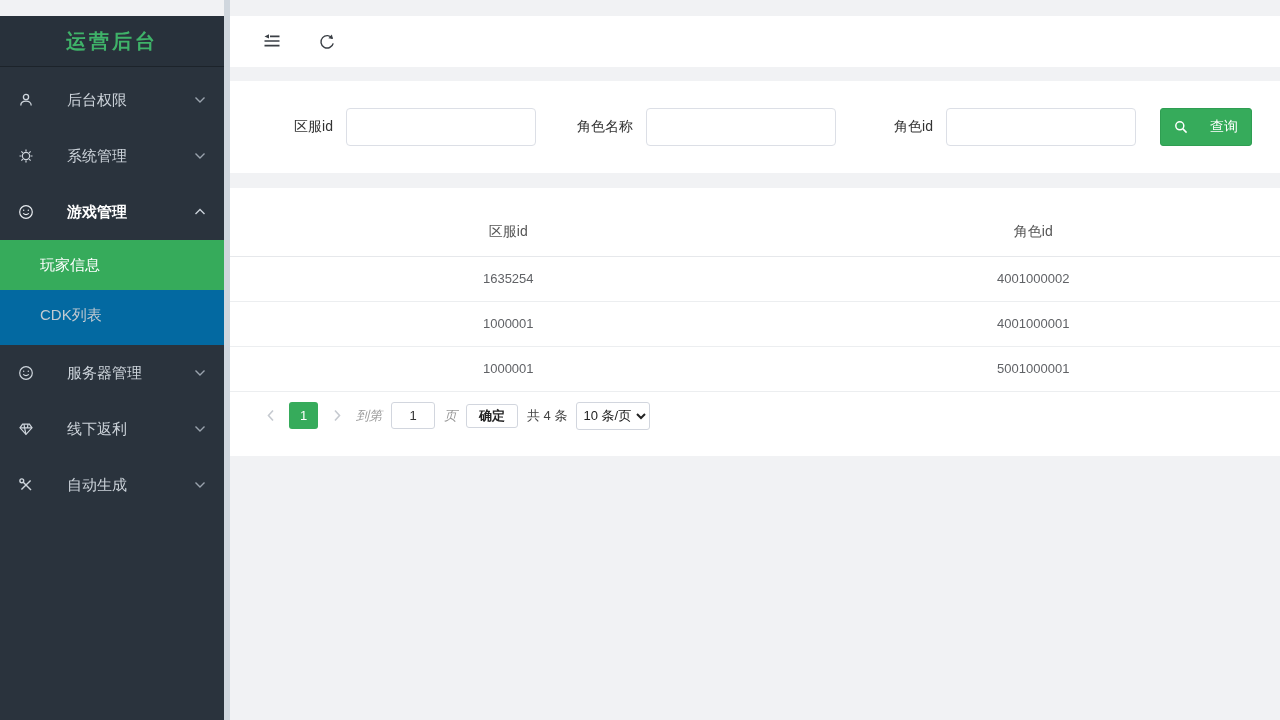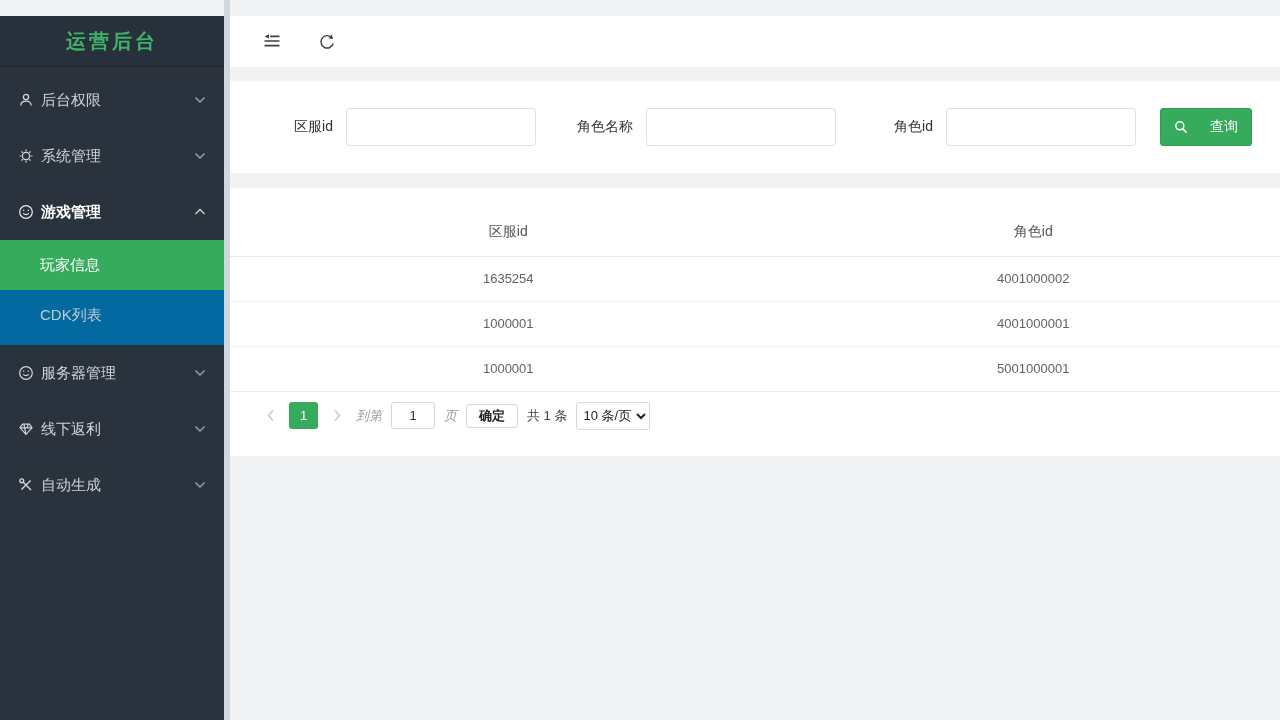--- a/index.html
+++ b/index.html
@@ -16,21 +16,21 @@
     background:#2a333d; z-index:2;
   }
   .logo {
     height:51px; line-height:50px; text-align:center;
     color:#3fb269; font-size:20px; font-weight:bold; letter-spacing:3px;
     border-bottom:1px solid rgba(0,0,0,.28); background:#28313b;
   }
   .nav { padding-top:5px; }
   .menu-item {
     height:56px; display:flex; align-items:center;
-    padding:0 18px; color:#ccd3da; font-size:15px; cursor:pointer;
+    padding:0 18px; color:#ccd3da; font-size:15px; cursor:pointer;gap:26px;
   }
   .menu-item .mi-icon { width:16px; height:16px; margin-right:7px; display:inline-flex; flex:none; }
   .menu-item .mi-label { flex:1; }
   .menu-item .mi-arrow { width:12px; height:10px; display:inline-flex; }
   .menu-item.parent-active { color:#ffffff; font-weight:bold; }
   .submenu { background:#0369a1; padding-bottom:5px; }
   .submenu-item {
     height:50px; line-height:50px; padding-left:40px;
     color:#c3cad1; font-size:15px; cursor:pointer;
   }
@@ -306,21 +306,21 @@
         <span class="pg-cur">1</span>
         <span class="pg-arrow">
           <svg width="11" height="13" viewBox="0 0 11 13">
               <path d="M3 1.5 L7.5 6.5 L3 11.5" fill="none" stroke="#c6cad0" stroke-width="1.6"></path>
             </svg>
         </span>
         <span class="pg-muted">到第</span>
         <input class="pg-input" type="text" value="1" style="">
         <span class="pg-muted">页</span>
         <button class="pg-btn">确定</button>
-        <span class="pg-total">共 1 条</span>
+        <span class="pg-total">共 4 条</span>
         <select class="pg-select">
           <option>10 条/页</option>
         </select>
       </div>
     </section>
 
   </div>
 </div>
 
 </body></html>

